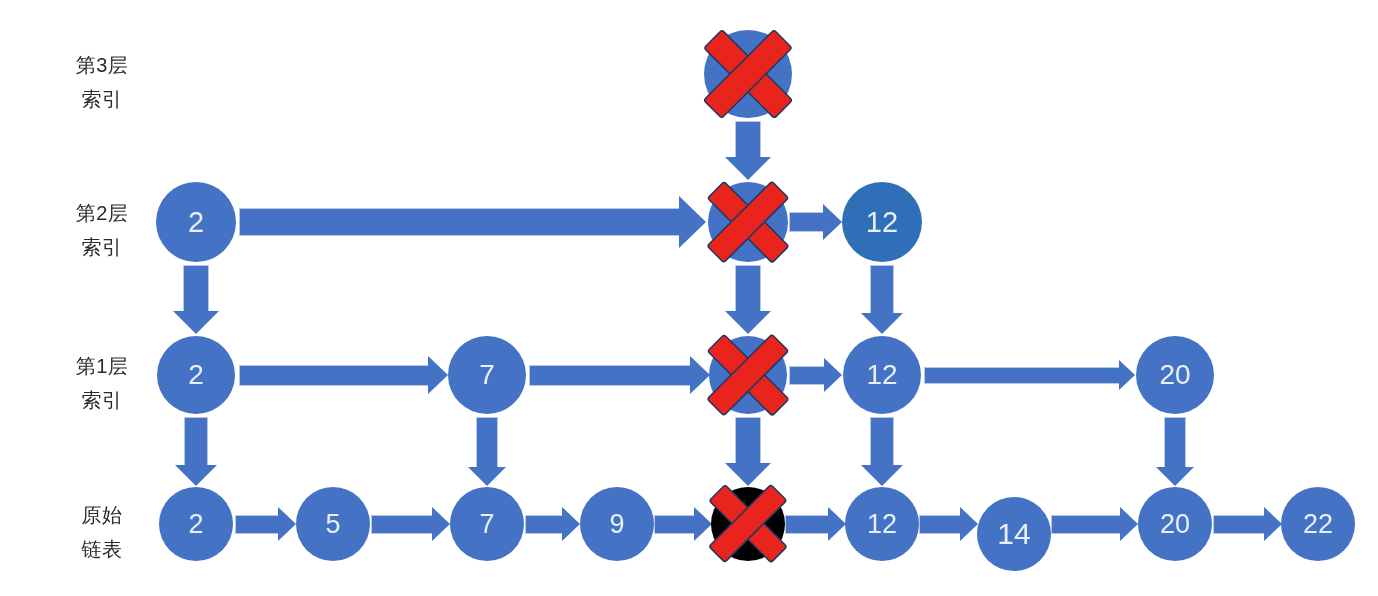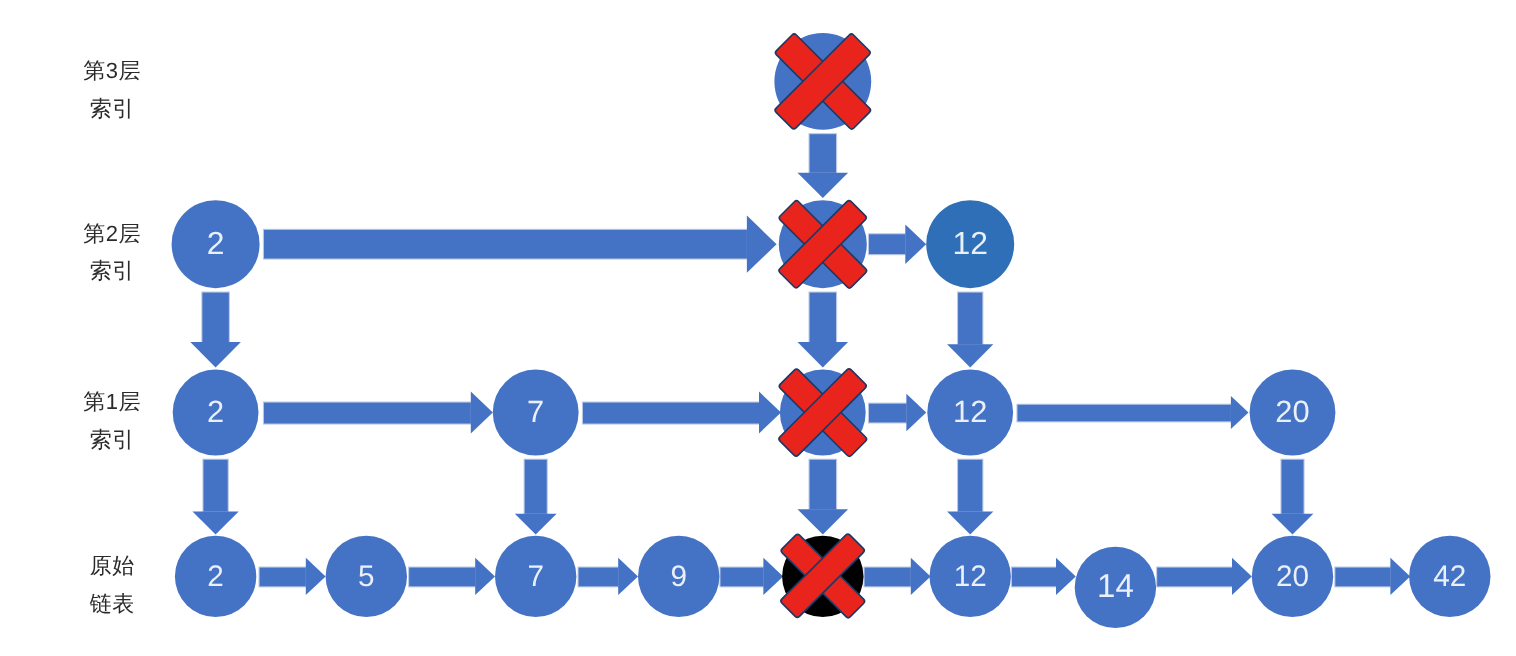--- a/index.html
+++ b/index.html
@@ -213,21 +213,21 @@
       <div class="node" style="left: 843px; top: 336px; width: 78px; height: 78px; font-size: 28px; background: rgb(68, 114, 196);">12</div>
       <div class="node" style="left: 1136px; top: 336px; width: 78px; height: 78px; font-size: 28px; background: rgb(68, 114, 196);">20</div>
       <div class="node" style="left: 159px; top: 487px; width: 74px; height: 74px; font-size: 27px; background: rgb(68, 114, 196);">2</div>
       <div class="node" style="left: 296px; top: 487px; width: 74px; height: 74px; font-size: 27px; background: rgb(68, 114, 196);">5</div>
       <div class="node" style="left: 450px; top: 487px; width: 74px; height: 74px; font-size: 27px; background: rgb(68, 114, 196);">7</div>
       <div class="node" style="left: 580px; top: 487px; width: 74px; height: 74px; font-size: 27px; background: rgb(68, 114, 196);">9</div>
       <div class="node deleted-black" style="left: 711px; top: 487px; width: 74px; height: 74px; font-size: 27px; background: rgb(0, 0, 0);"></div>
       <div class="node" style="left: 845px; top: 487px; width: 74px; height: 74px; font-size: 27px; background: rgb(68, 114, 196);">12</div>
       <div class="node" style="left: 977px; top: 497px; width: 74px; height: 74px; font-size: 30px; background: rgb(68, 114, 196);">14</div>
       <div class="node" style="left: 1138px; top: 487px; width: 74px; height: 74px; font-size: 27px; background: rgb(68, 114, 196);">20</div>
-      <div class="node" style="left: 1281px; top: 487px; width: 74px; height: 74px; font-size: 27px; background: rgb(68, 114, 196);">42</div>
+      <div class="node" style="left: 1281px; top: 487px; width: 74px; height: 74px; font-size: 27px; background: rgb(68, 114, 196);">22</div>
     </div>
   <div id="x-layer">
       <div class="xmark" style="left: 700px; top: 26px; width: 96px; height: 96px;">
         <span class="a" style="width: 97.92px; height: 24.48px; margin-left: -48.96px; margin-top: -12.24px; left: 50%; top: 50%; background: rgb(232, 36, 28); box-shadow: rgb(31, 56, 100) 0px 0px 0px 1.5px; transform: rotate(45deg);"></span>
         <span class="b" style="width: 97.92px; height: 24.48px; margin-left: -48.96px; margin-top: -12.24px; left: 50%; top: 50%; background: rgb(232, 36, 28); box-shadow: rgb(31, 56, 100) 0px 0px 0px 1.5px; transform: rotate(-45deg);"></span>
       </div>
       <div class="xmark" style="left: 704px; top: 178px; width: 88px; height: 88px;">
         <span class="a" style="width: 89.76px; height: 22.44px; margin-left: -44.88px; margin-top: -11.22px; left: 50%; top: 50%; background: rgb(232, 36, 28); box-shadow: rgb(31, 56, 100) 0px 0px 0px 1.5px; transform: rotate(45deg);"></span>
         <span class="b" style="width: 89.76px; height: 22.44px; margin-left: -44.88px; margin-top: -11.22px; left: 50%; top: 50%; background: rgb(232, 36, 28); box-shadow: rgb(31, 56, 100) 0px 0px 0px 1.5px; transform: rotate(-45deg);"></span>
       </div>

